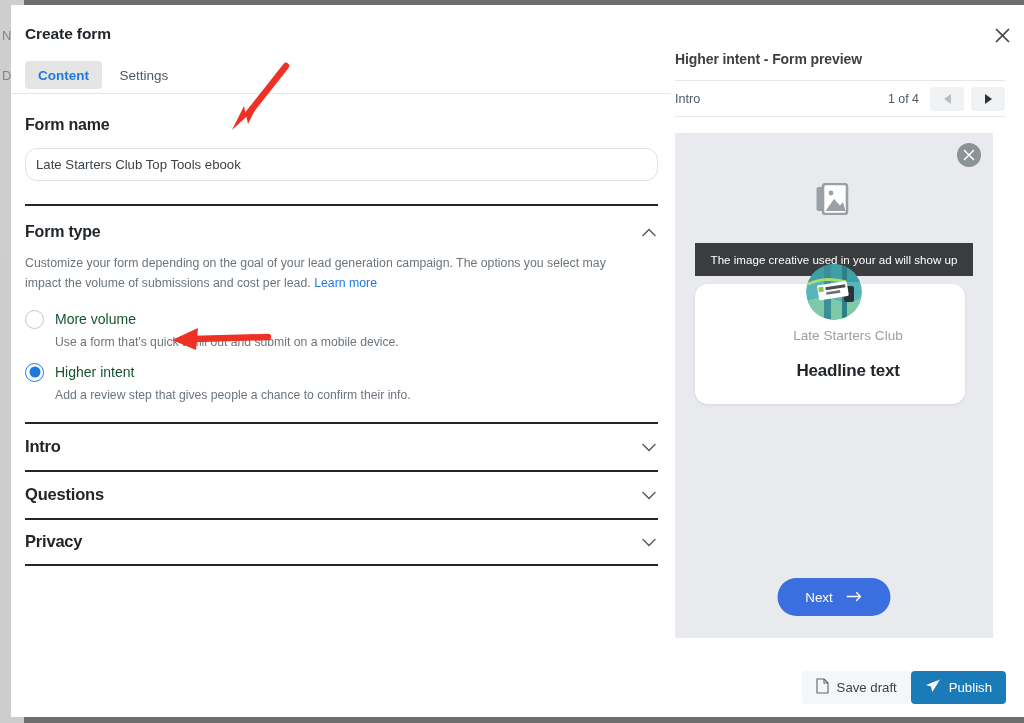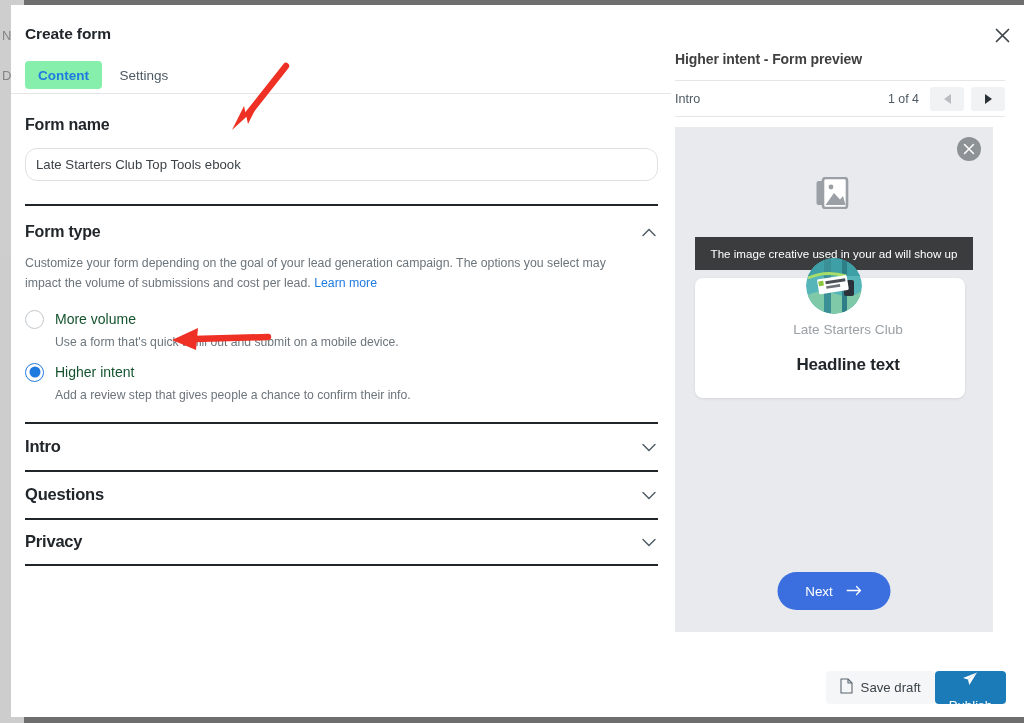--- a/index.html
+++ b/index.html
@@ -90,21 +90,21 @@
     height: 28px;
     padding: 0 13px;
     font-size: 13.5px;
     font-weight: bold;
     color: #5b6770;
     border-radius: 4px;
     cursor: pointer;
     vertical-align: top;
   }
   .tab.active {
-    background: #86efac;
+    background: #e5e5e5;
     color: #1f7ae0;
   }
   .tab.inactive { font-weight: normal; color: #4d5a63; }
 
   .tabs-underline {
     position: absolute;
     left: -14px; top: 32px;
     width: 660px;
     height: 1px;
     background: #e4e6e8;
@@ -272,21 +272,21 @@
   .tri {
     width: 0; height: 0;
     border-top: 5px solid transparent;
     border-bottom: 5px solid transparent;
   }
   .tri.left  { border-right: 7px solid #b9bdc1; }
   .tri.right { border-left: 7px solid #2c3338; }
 
   .preview-canvas {
     position: relative;
-    margin-top: 10px;
+    margin-top: 16px;
     width: 318px;
     height: 505px;
     background: #e9eaed;
   }
 
   .preview-close {
     position: absolute;
     right: 12px; top: 10px;
     width: 24px; height: 24px;
     border-radius: 50%;
@@ -329,21 +329,21 @@
     z-index: 3;
   }
 
   .intro-card {
     position: absolute;
     left: 20px;
     top: 151px;
     width: 270px;
     height: 120px;
     background: #ffffff;
-    border-radius: 8px;
+    border-radius: 13px;
     box-shadow: 0 1px 3px rgba(0,0,0,0.09);
     text-align: center;
     padding-left: 36px;
   }
   .brand-name {
     margin-top: 44px;
     font-size: 13.6px;
     color: #9aa0a5;
   }
   .headline-text {
@@ -393,21 +393,20 @@
     border: none;
     font-family: "Liberation Sans", sans-serif;
   }
   .btn-secondary {
     background: #f5f6f7;
     color: #3c4348;
   }
   .btn-primary {
     background: #1b7ab8;
     color: #ffffff;
-    flex-direction: column;
   }
 
   
   .arrow-svg {
     position: absolute;
     pointer-events: none;
     z-index: 50;
   }
 </style>
 </head>

